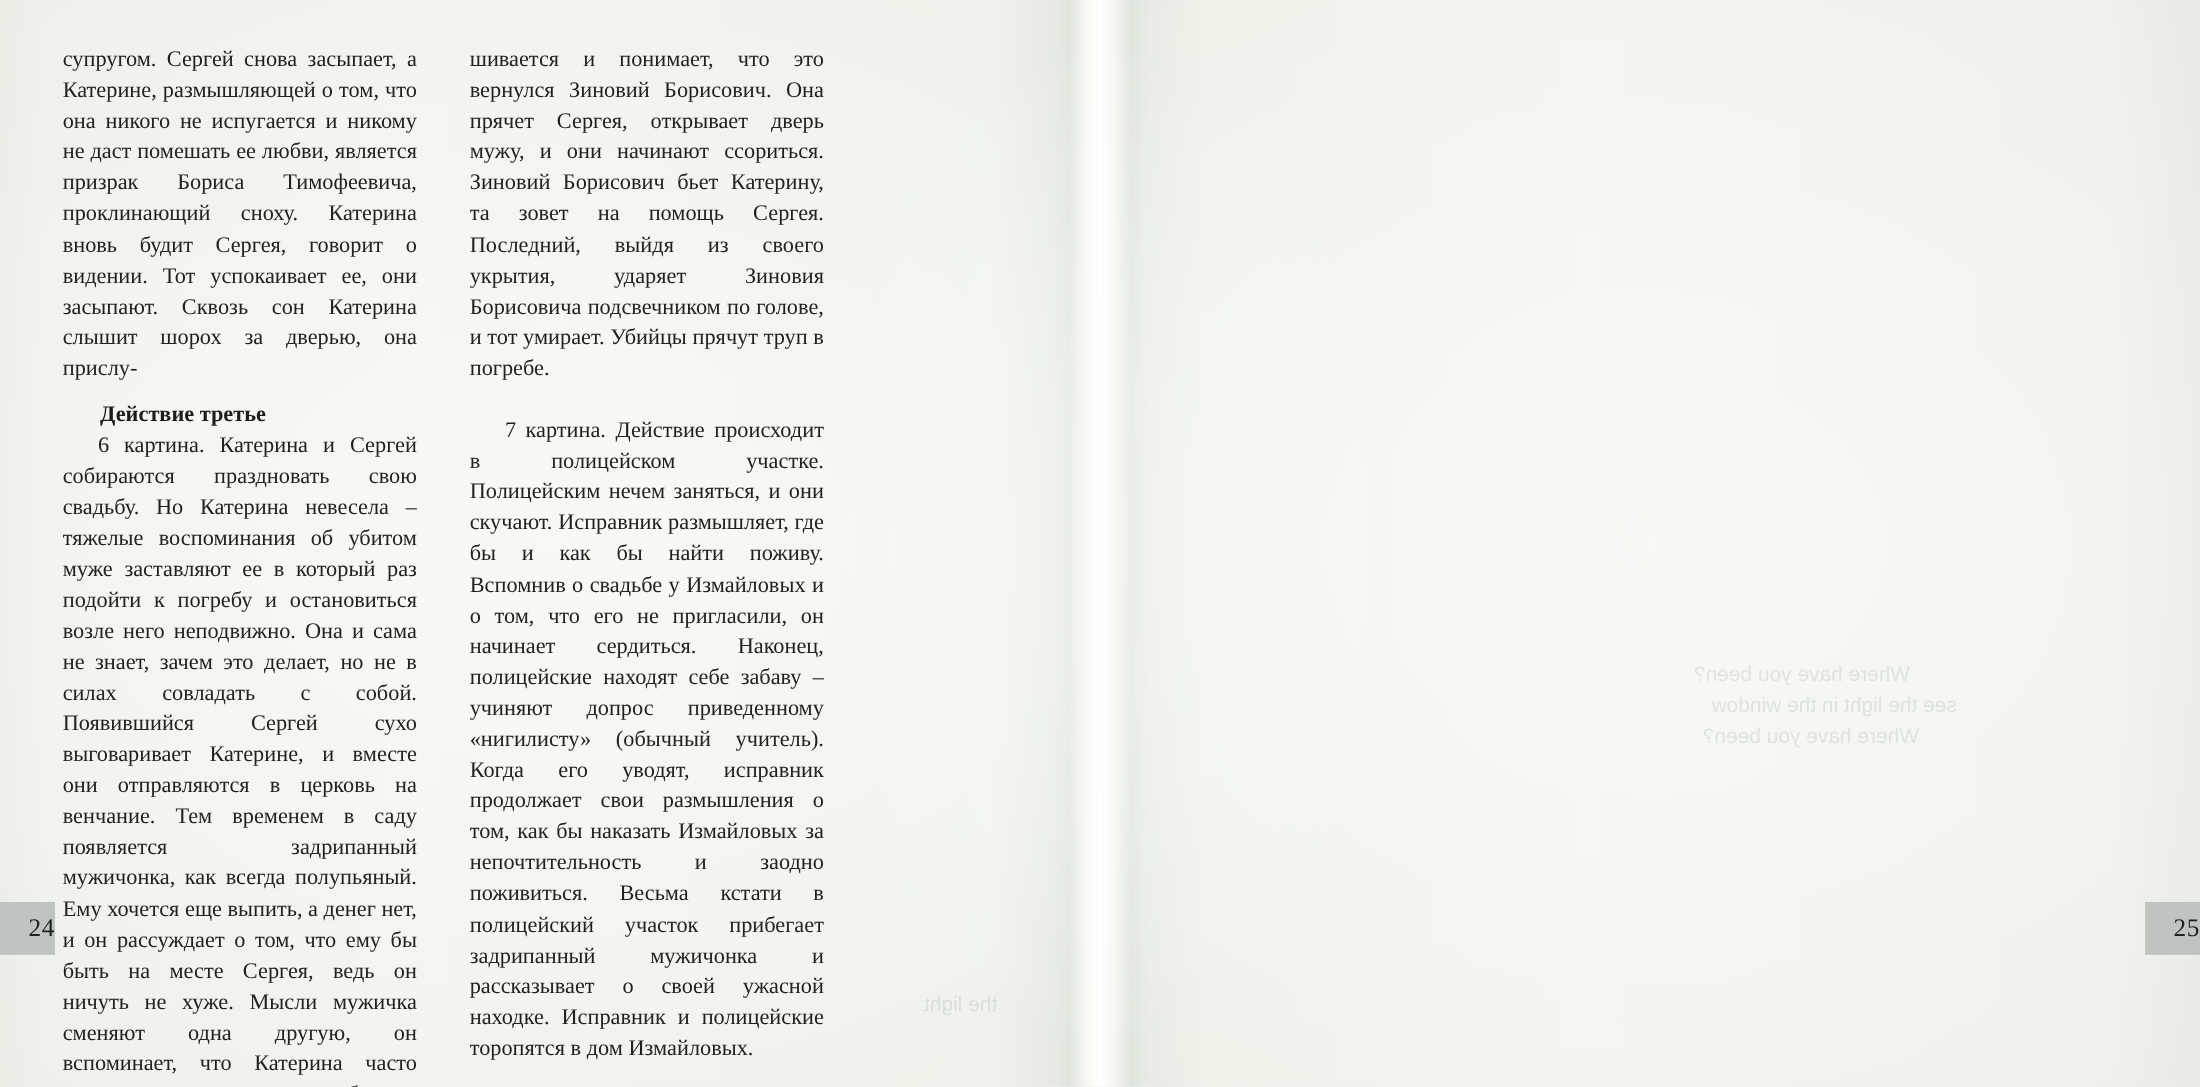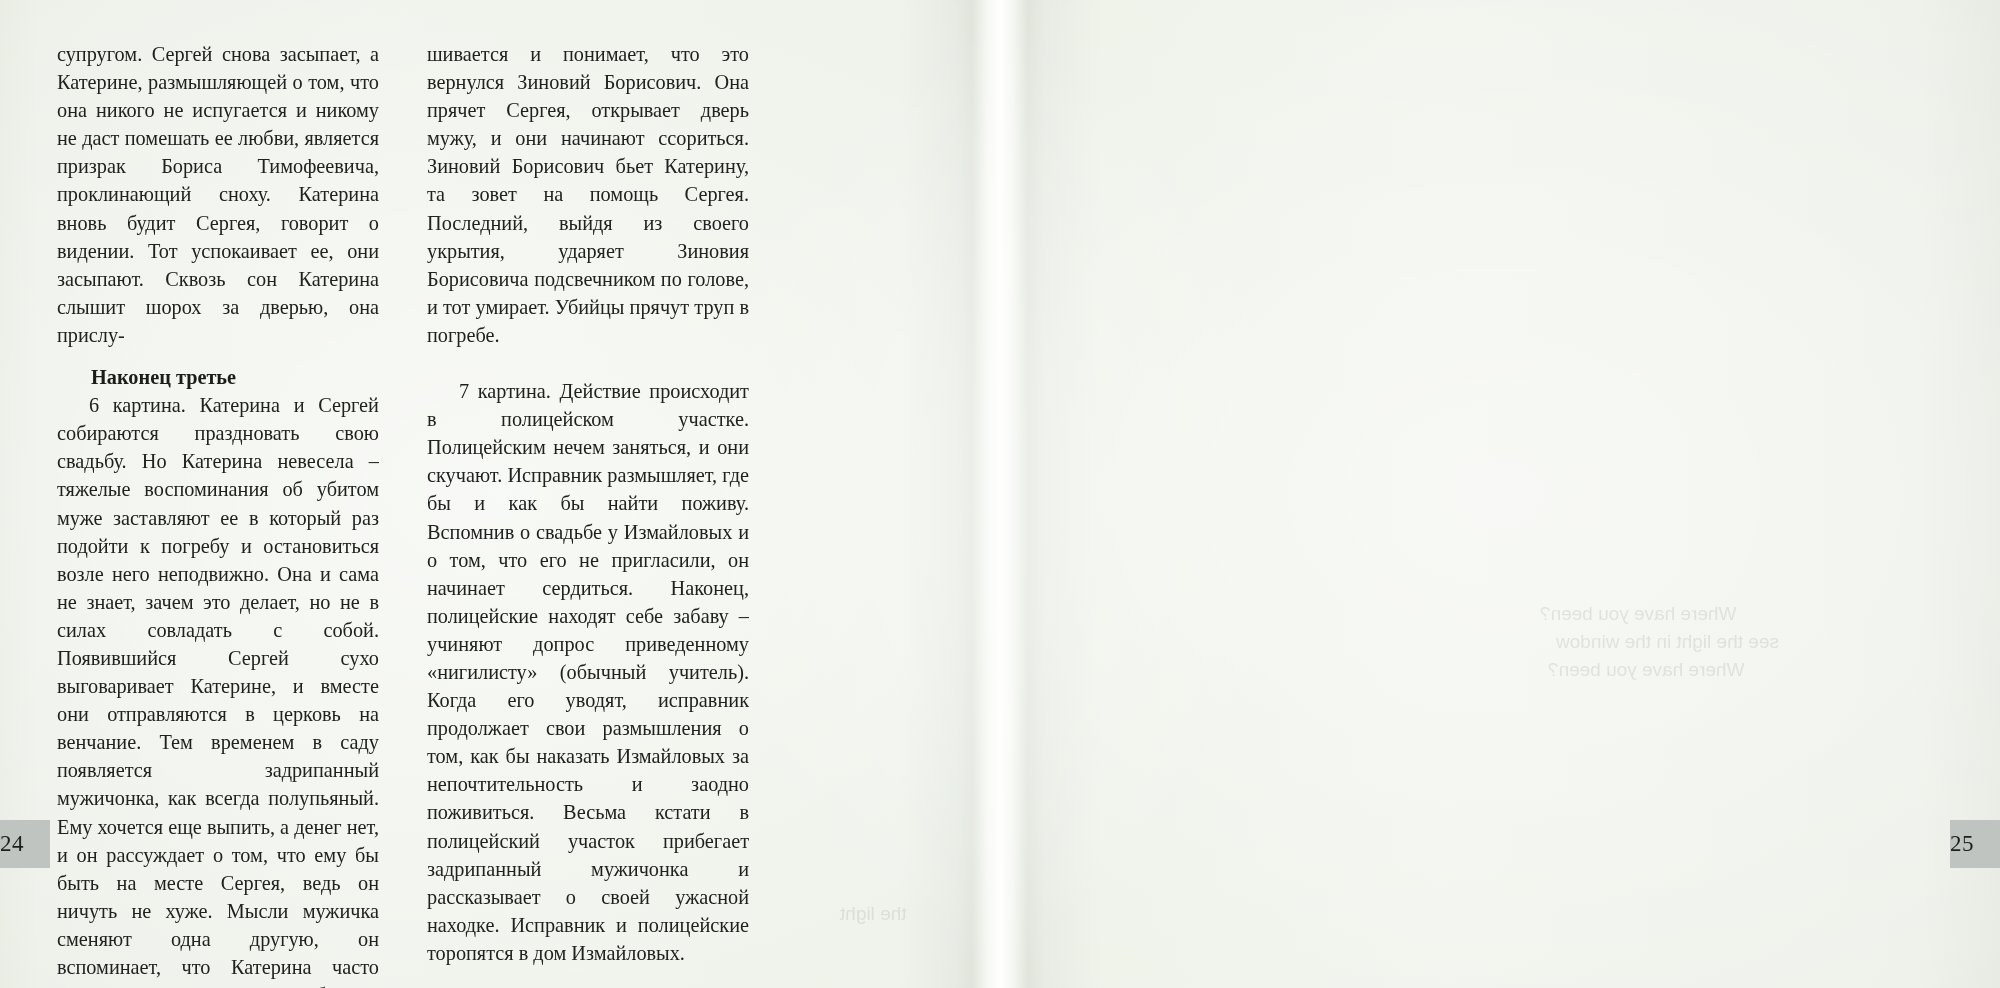--- a/index.html
+++ b/index.html
@@ -62,21 +62,21 @@
   b.scene{font-weight:normal;}
 
   
   .folio{
     position:absolute;
     width:50px;height:48px;
     background:#bfc4c0;
     color:#1d1f1c;
     font-size:23px;
     line-height:48px;
-    text-align:left;
+    text-align:right;
     letter-spacing:.5px;
   }
   #folio-left{left:0px;top:820px;}
   #folio-right{right:0px;top:820px;}
 
   
   .ghost{
     position:absolute;
     color:rgba(90,105,95,.14);
     font-size:19px;
@@ -102,21 +102,21 @@
   <div class="ghost" id="ghost-c">Where have you been?</div>
   <div class="ghost" id="ghost-d">the light</div>
 
   <div class="page" id="page-left">
 
     <div class="cols" id="cols-left">
 
       <div class="col">
         <p class="run">супругом. Сергей снова засыпает, а Катерине, размышляющей о том, что она никого не испугается и никому не даст помешать ее любви, является призрак Бориса Тимофеевича, проклинающий сноху. Катерина вновь будит Сергея, говорит о видении. Тот успокаивает ее, они засыпают. Сквозь сон Катерина слышит шорох за дверью, она прислу-</p>
         <div class="gap-sm"></div>
-        <h3 class="act">Наконец третье</h3>
+        <h3 class="act">Действие третье</h3>
         <p class="ind"><b class="scene">6 картина</b><span>. Катерина и Сергей собираются праздновать свою свадьбу. Но Катерина невесела – тяжелые воспоминания об убитом муже заставляют ее в который раз подойти к погребу и остановиться возле него неподвижно. Она и сама не знает, зачем это делает, но не в силах совладать с собой. Появившийся Сергей сухо выговаривает Катерине, и вместе они отправляются в церковь на венчание. Тем временем в саду появляется задрипанный мужичонка, как всегда полупьяный. Ему хочется еще выпить, а денег нет, и он рассуждает о том, что ему бы быть на месте Сергея, ведь он ничуть не хуже. Мысли мужичка сменяют одна другую, он вспоминает, что Катерина часто подолгу стоит у погреба, и догадывается, что там спрятана хорошая водка. Он взламывает замок и находит вместо</span></p>
       </div>
 
       <div class="col">
         <p class="run">шивается и понимает, что это вернулся Зиновий Борисович. Она прячет Сергея, открывает дверь мужу, и они начинают ссориться. Зиновий Борисович бьет Катерину, та зовет на помощь Сергея. Последний, выйдя из своего укрытия, ударяет Зиновия Борисовича подсвечником по голове, и тот умирает. Убийцы прячут труп в погребе.</p>
         <div class="gap"></div>
         <p class="ind"><b class="scene">7 картина</b><span>. Действие происходит в полицейском участке. Полицейским нечем заняться, и они скучают. Исправник размышляет, где бы и как бы найти поживу. Вспомнив о свадьбе у Измайловых и о том, что его не пригласили, он начинает сердиться. Наконец, полицейские находят себе забаву – учиняют допрос приведенному «нигилисту» (обычный учитель). Когда его уводят, исправник продолжает свои размышления о том, как бы наказать Измайловых за непочтительность и заодно поживиться. Весьма кстати в полицейский участок прибегает задрипанный мужичонка и рассказывает о своей ужасной находке. Исправник и полицейские торопятся в дом Измайловых.</span></p>
       </div>
 
     </div>

